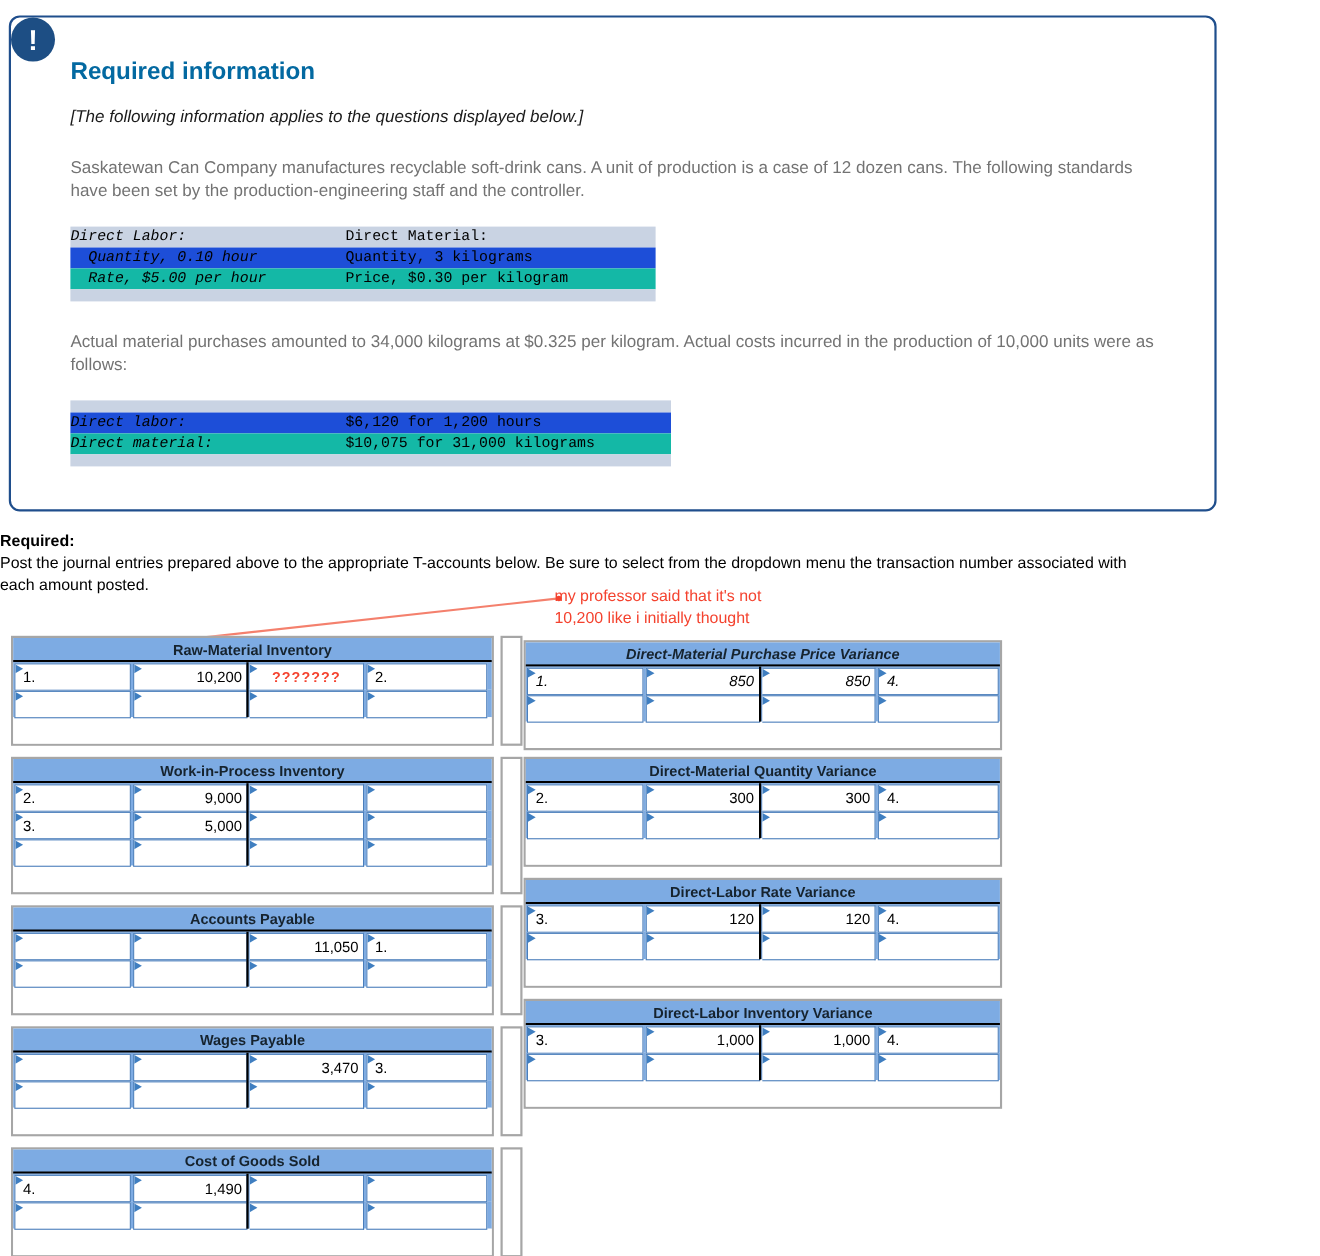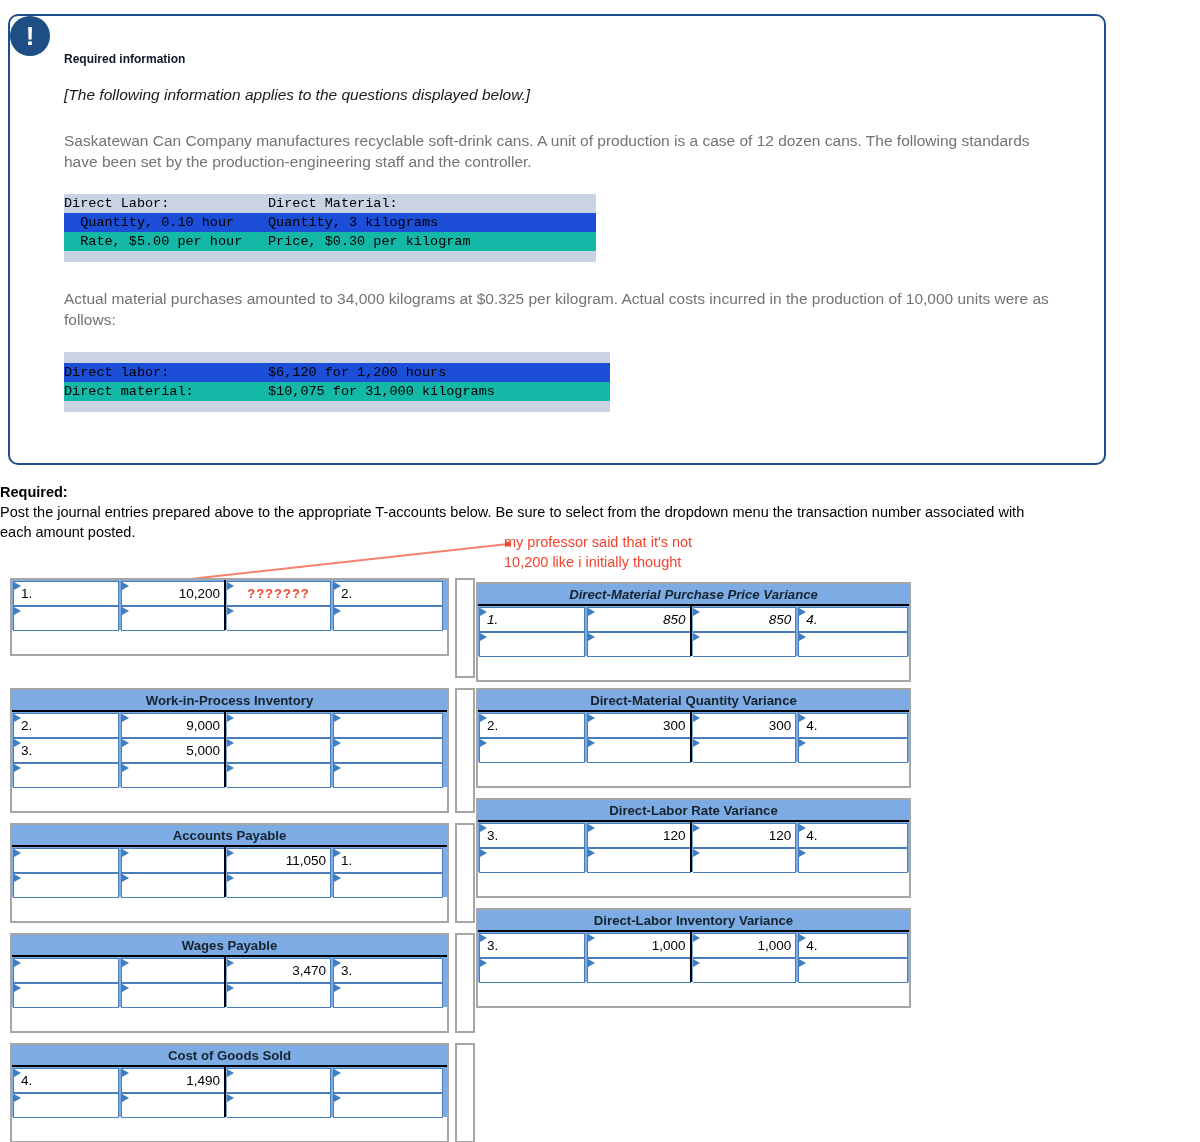--- a/index.html
+++ b/index.html
@@ -44,23 +44,23 @@
     font-family: "Liberation Sans", sans-serif;
     z-index: 5;
   }
   #info-inner {
     position: absolute;
     left: 54px;
     top: 36px;
     right: 46px;
   }
   .ri-title {
-    font-size: 12px;
+    font-size: 22px;
     font-weight: bold;
-    color: #0f172a;
+    color: #0369a1;
     margin: 0 0 20px 0;
   }
   .ri-italic {
     font-size: 15.5px;
     font-style: italic;
     color: #1a1a1a;
     margin: 0 0 26px 0;
   }
   .ri-para {
     font-size: 15.5px;
@@ -82,21 +82,21 @@
   .mono-row {
     display: flex;
     white-space: pre;
     height: 19px;
     align-items: center;
   }
   .mono-row.shade-dark { background: #c9d3e3; }
   .mono-row.shade-light { background: #14b8a6; }
   .mono-row.shade-white { background: #1d4ed8; }
   .mono-row.spacer-dark { background: #c9d3e3; height: 11px; }
-  .mono-c1 { display: inline-block; width: 204px; }
+  .mono-c1 { display: inline-block; width: 250px; font-style: italic; }
   .mono-c2 { display: inline-block; }
 
   
   #required-sec {
     position: absolute;
     left: 0px;
     top: 484px;
     width: 1060px;
   }
   .req-head {
@@ -275,20 +275,21 @@
   <circle cx="408" cy="16" r="2.5" fill="#f4422e"></circle>
 </svg>
 <div id="annotation">
   <div>my professor said that it's not</div>
   <div>10,200 like i initially thought</div>
 </div>
 
 <div id="tgrid">
   <div class="tcol" id="tcol-left">
       <div class="acct" style="top: 0px;">
+        <div class="acct-header">Raw-Material Inventory</div>
         <div style="position: relative;">
           <div class="acct-row">
             <div class="cell c1 num"><span class="dd-tri"></span><span>1.</span></div>
             <div class="cell c2 num"><span class="dd-tri"></span><span>10,200</span></div>
             <div class="cell c3 qmark"><span class="dd-tri"></span><span>???????</span></div>
             <div class="cell c4 num"><span class="dd-tri"></span><span>2.</span></div>
           </div>
           <div class="acct-row">
             <div class="cell c1"><span class="dd-tri"></span><span></span></div>
             <div class="cell c2"><span class="dd-tri"></span><span></span></div>

